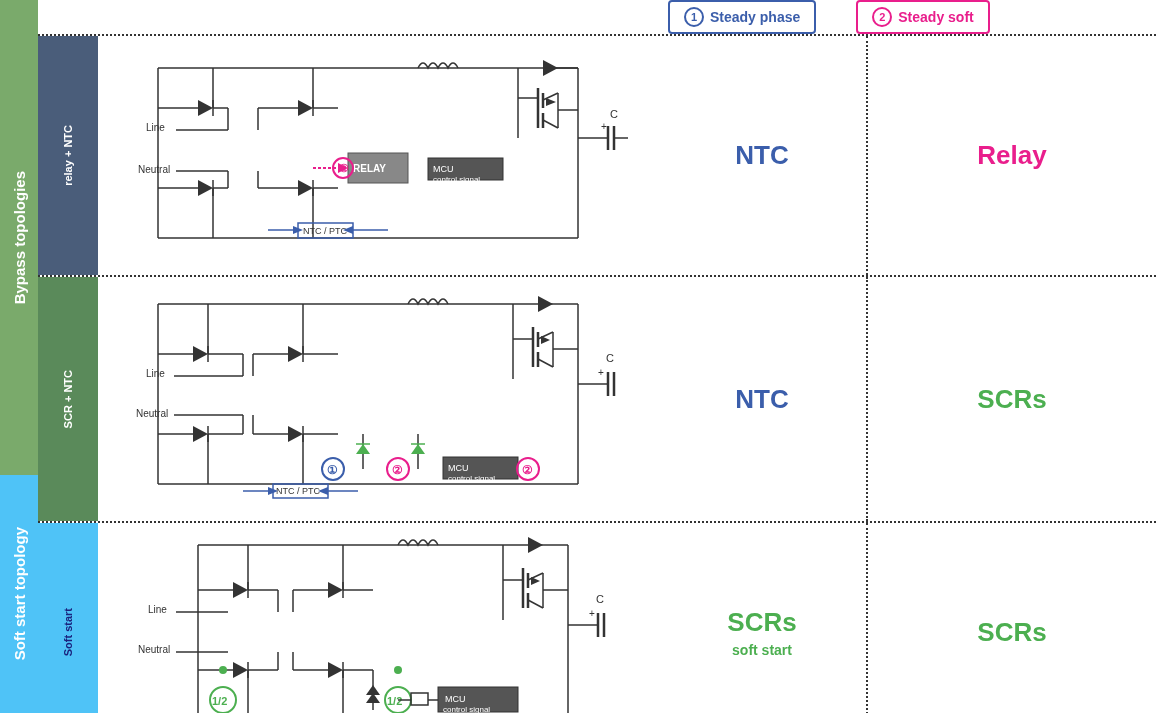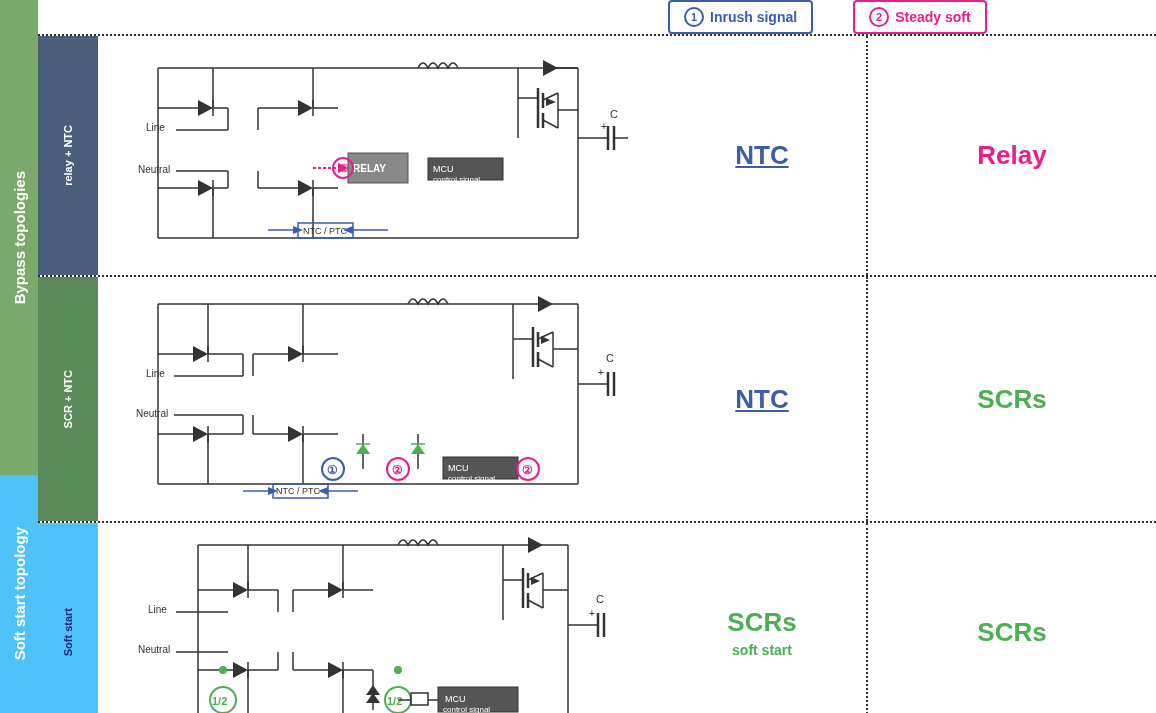--- a/index.html
+++ b/index.html
@@ -170,21 +170,20 @@
       flex-direction: column;
       align-items: center;
       justify-content: center;
       border-right: 2px dotted #333;
     }
 
     .label-ntc {
       color: #3b5eab;
       font-size: 26px;
       font-weight: bold;
-      text-decoration: underline;
     }
 
     .label-scrs {
       color: #4caf50;
       font-size: 26px;
       font-weight: bold;
     }
 
     .label-sub {
       color: #4caf50;
@@ -242,21 +241,21 @@
 
   <div class="content-area">
 
     <div class="header-row">
       <div class="header-spacer"></div>
       <div class="header-badges">
         <div class="inrush-badge">
           <div class="circle-num">
             <span>1</span>
           </div>
-          <span>Inrush signal</span>
+          <span>Steady phase</span>
         </div>
         <div class="steady-badge">
           <div class="circle-num">
             <span>2</span>
           </div>
           <span>Steady soft</span>
         </div>
       </div>
     </div>
 

